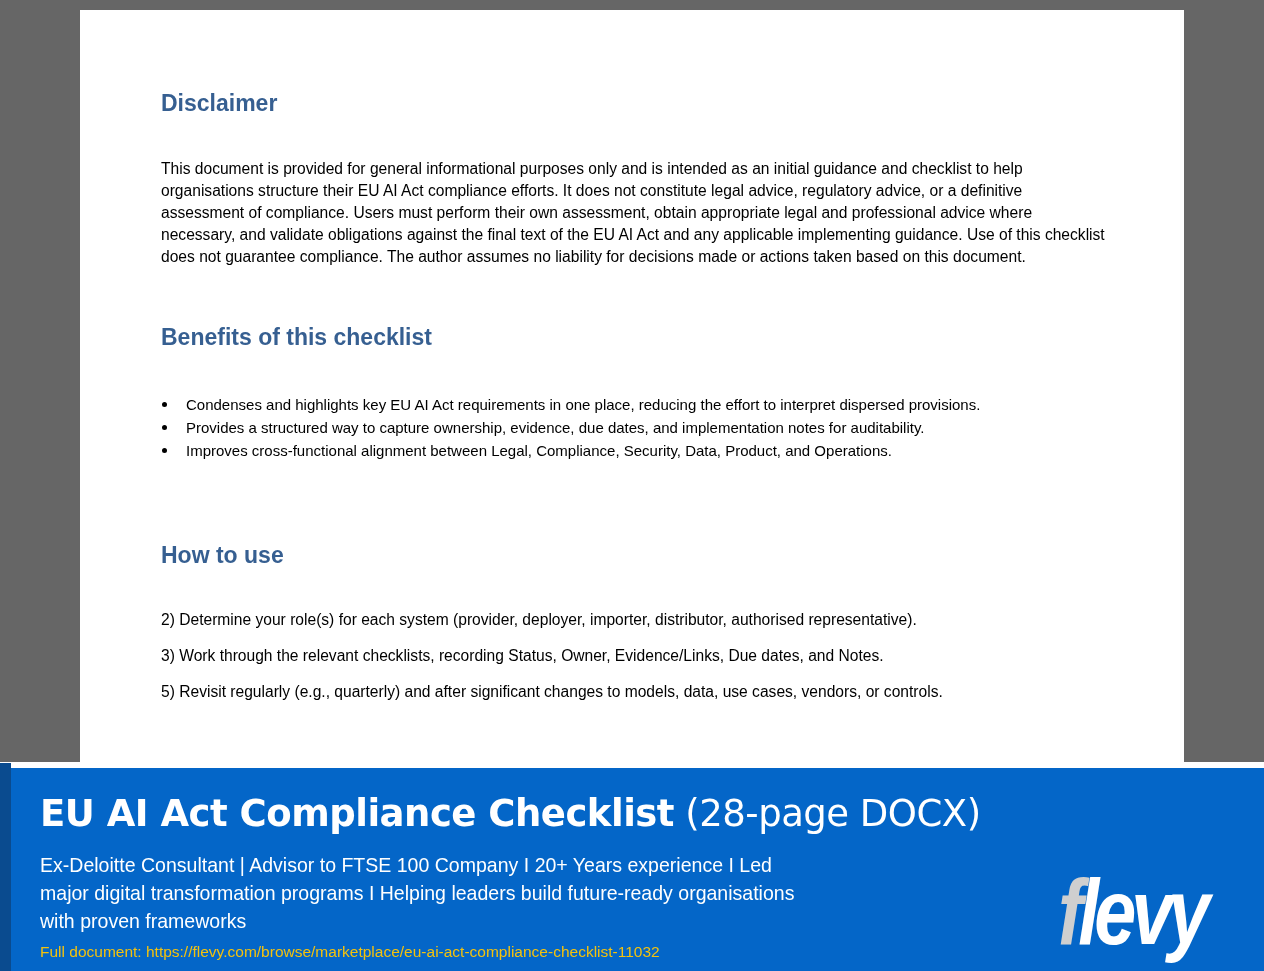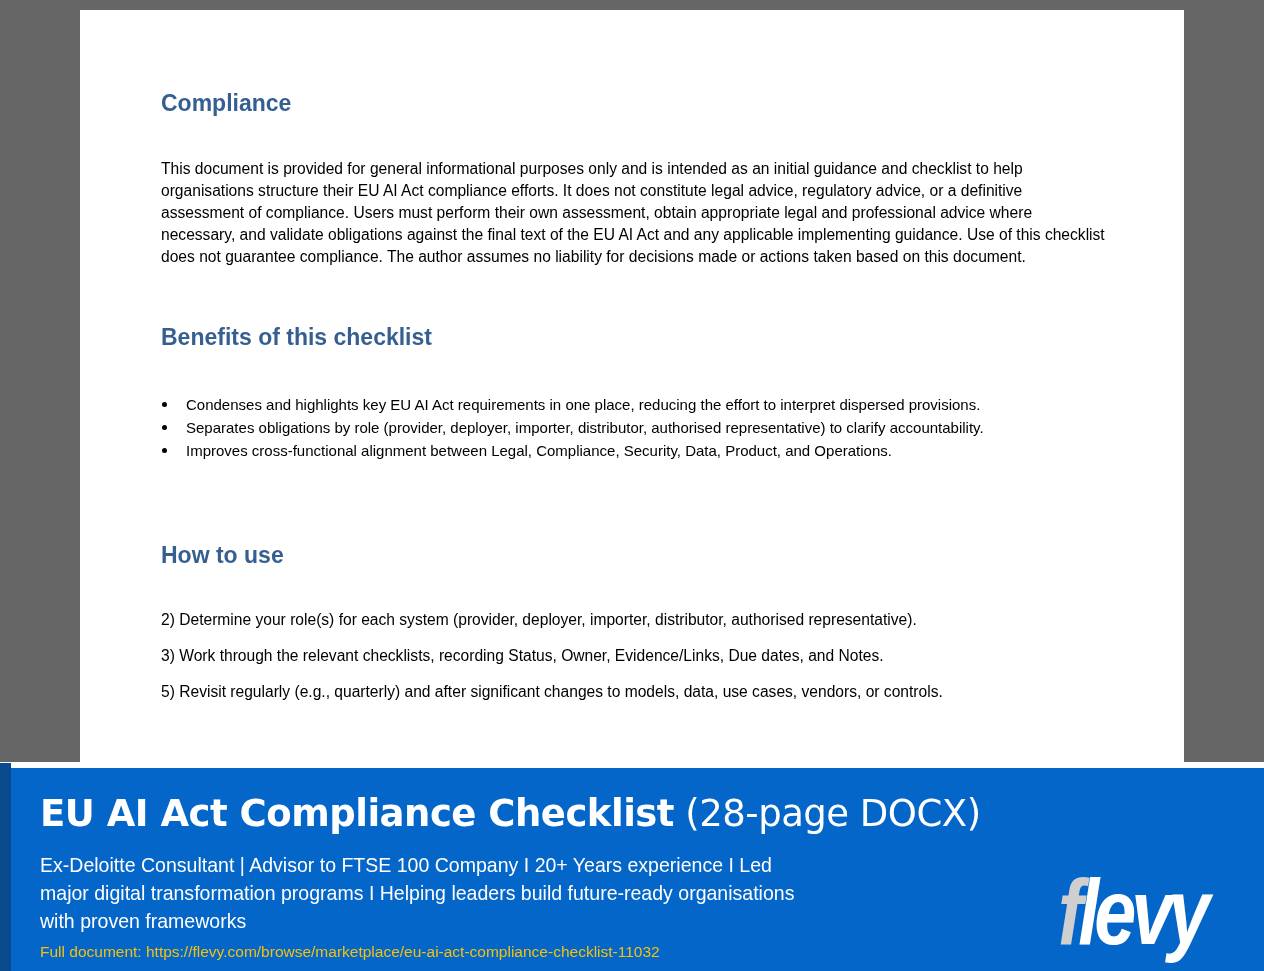--- a/index.html
+++ b/index.html
@@ -63,27 +63,27 @@
     transform: scaleX(0.82); transform-origin: left top;
   }
   .logo .f { color: #cfcfcf; }
   .logo .rest { color: #ffffff; }
 </style>
 </head>
 <body>
 
 <div class="page">
   <div class="content">
-    <h2 style="top:80px">Compliance</h2>
+    <h2 style="top:80px">Disclaimer</h2>
     <p class="para" style="top:148px">This document is provided for general informational purposes only and is intended as an initial guidance and checklist to help organisations structure their EU AI Act compliance efforts. It does not constitute legal advice, regulatory advice, or a definitive assessment of compliance. Users must perform their own assessment, obtain appropriate legal and professional advice where necessary, and validate obligations against the final text of the EU AI Act and any applicable implementing guidance. Use of this checklist does not guarantee compliance. The author assumes no liability for decisions made or actions taken based on this document.</p>
 
     <h2 style="top:314px">Benefits of this checklist</h2>
     <ul class="bullets">
       <li><span class="dot"></span><span>Condenses and highlights key EU AI Act requirements in one place, reducing the effort to interpret dispersed provisions.</span></li>
-      <li><span class="dot"></span><span>Separates obligations by role (provider, deployer, importer, distributor, authorised representative) to clarify accountability.</span></li>
+      <li><span class="dot"></span><span>Provides a structured way to capture ownership, evidence, due dates, and implementation notes for auditability.</span></li>
       <li><span class="dot"></span><span>Improves cross-functional alignment between Legal, Compliance, Security, Data, Product, and Operations.</span></li>
     </ul>
 
     <h2 style="top:532px">How to use</h2>
     <div class="steps">
       <div class="step">2) Determine your role(s) for each system (provider, deployer, importer, distributor, authorised representative).</div>
       <div class="step">3) Work through the relevant checklists, recording Status, Owner, Evidence/Links, Due dates, and Notes.</div>
       <div class="step">5) Revisit regularly (e.g., quarterly) and after significant changes to models, data, use cases, vendors, or controls.</div>
     </div>
   </div>

